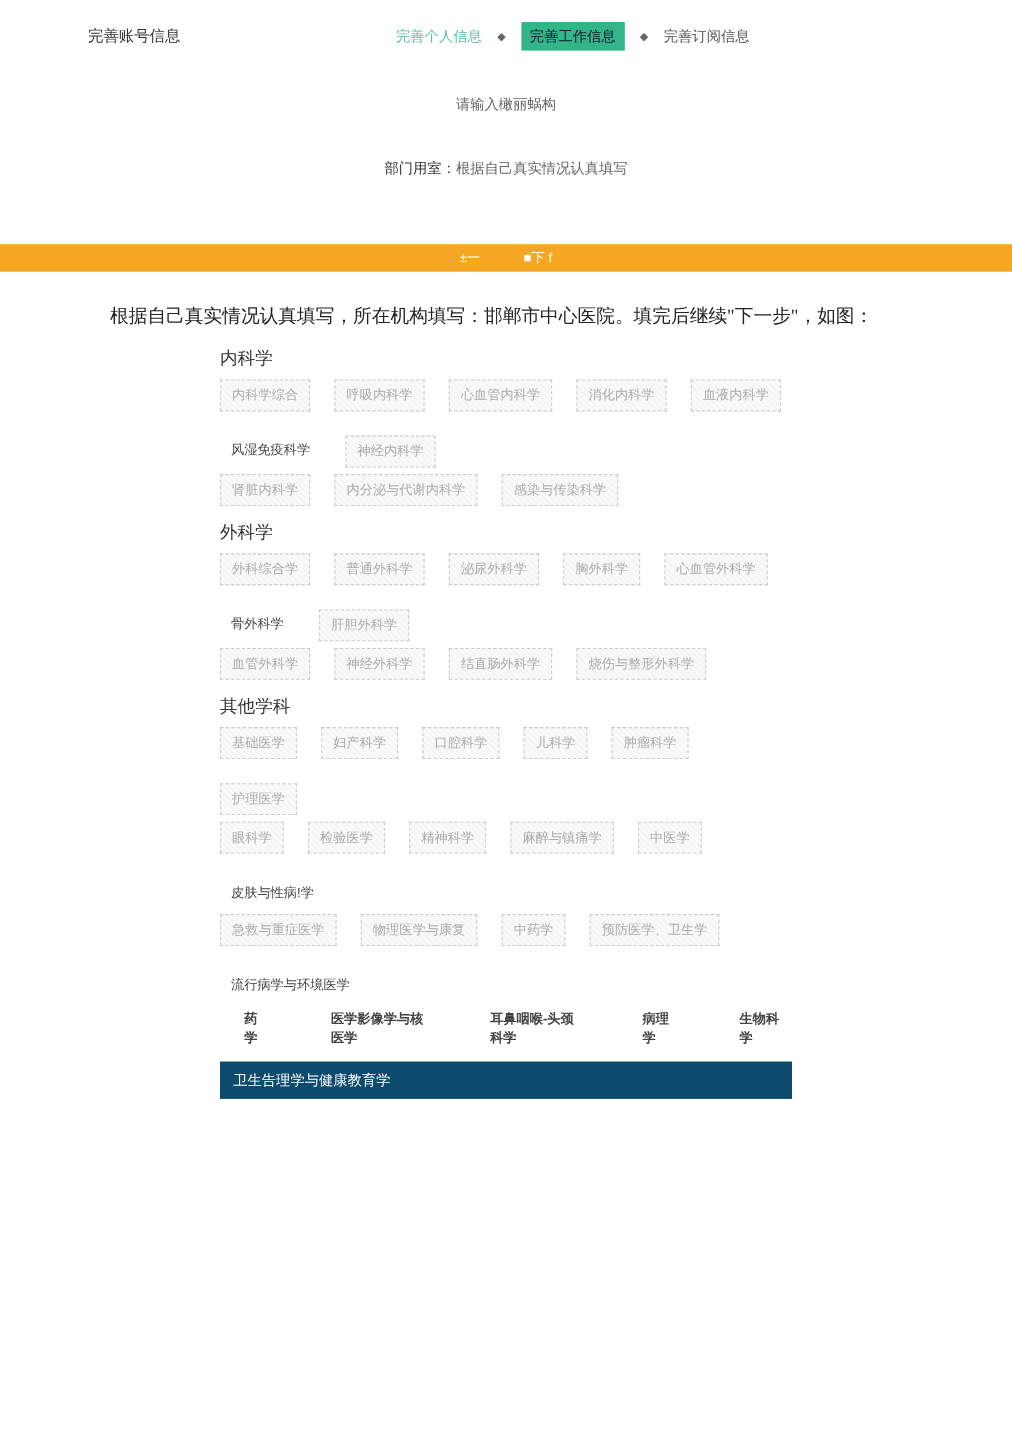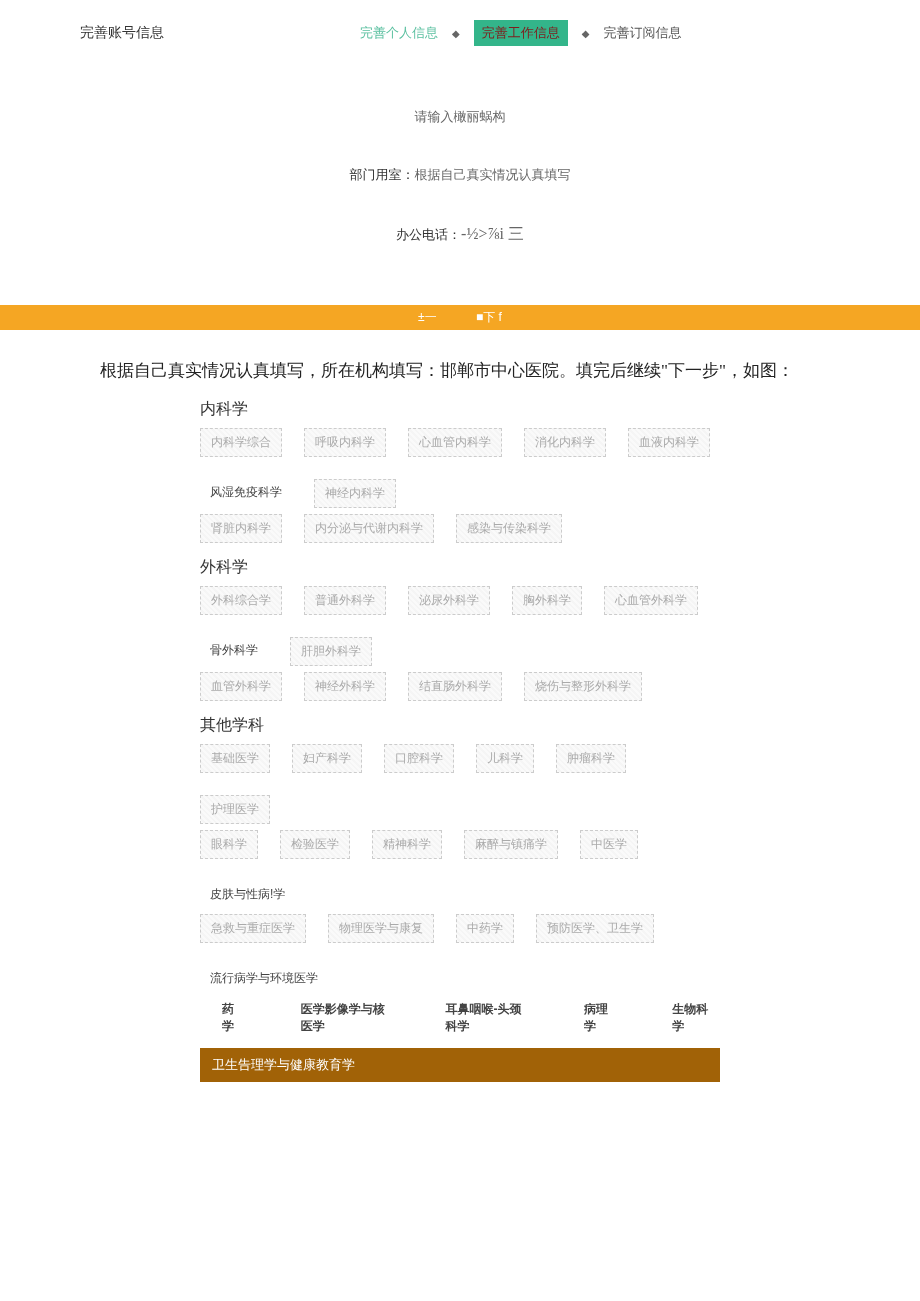--- a/index.html
+++ b/index.html
@@ -1,23 +1,23 @@
 <!DOCTYPE html>
 <html><head>
   <meta charset="utf-8">
   <style>
     * { margin: 0; padding: 0; box-sizing: border-box; }
     body { font-family: "Microsoft YaHei", sans-serif; background: #fff; width: 920px; }
     
     .header-section { padding: 20px 80px 10px; }
-    .header-row { display: flex; align-items: center; margin-bottom: 42px; }
+    .header-row { display: flex; align-items: center; margin-bottom: 20px; }
     .header-title { font-size: 14px; color: #333; width: 280px; }
     .steps { display: flex; align-items: center; gap: 14px; font-size: 13px; }
     .step-inactive { color: #5bc0a0; }
-    .step-active { background: #33b58a; color: #7f1d1d; padding: 4px 8px; }
+    .step-active { background: #33b58a; color: #0f172a; padding: 4px 8px; }
     .step-normal { color: #555; }
     .diamond { color: #666; font-size: 10px; }
     
     .form-section { padding: 10px 0 20px; }
     .form-row { text-align: center; margin-bottom: 40px; font-size: 13px; color: #666; }
     .form-row .label { color: #333; }
     .phone-val { font-family: serif; font-size: 16px; }
     
     .orange-bar { background: #f5a623; color: #fff; text-align: center; padding: 4px 0; font-size: 12px; }
     .orange-bar span { margin: 0 18px; }
@@ -37,21 +37,21 @@
       background: repeating-linear-gradient(45deg, #fafafa, #fafafa 2px, #f5f5f5 2px, #f5f5f5 4px);
     }
     .tag-plain { 
       display: inline-block; 
       padding: 5px 10px; 
       font-size: 12px; 
       color: #444; 
       background: #fff;
     }
     .plain-row { display: flex; gap: 40px; margin-top: 4px; padding-left: 12px; font-weight: bold; }
-    .green-bar { background: #a16207; color: #fff; padding: 8px 12px; font-size: 13px; margin-top: 8px; }
+    .green-bar { background: #0c4a6e; color: #fff; padding: 8px 12px; font-size: 13px; margin-top: 8px; }
   </style>
 </head>
 <body>
 
 <div class="header-section">
   <div class="header-row">
     <div class="header-title">完善账号信息</div>
     <div class="steps">
       <span class="step-inactive">完善个人信息</span>
       <span class="diamond">◆</span>
@@ -59,23 +59,20 @@
       <span class="diamond">◆</span>
       <span class="step-normal">完善订阅信息</span>
     </div>
   </div>
 </div>
 
 <div class="form-section">
   <div class="form-row">请输入橄丽蜗构</div>
   <div class="form-row">
     <span class="label">部门用室：</span><span>根据自己真实情况认真填写</span>
-  </div>
-  <div class="form-row">
-    <span class="label">办公电话：</span><span class="phone-val">-½&gt;⅞i 三</span>
   </div>
 </div>
 
 <div class="orange-bar">
   <span>±一</span>
   <span>■下 f</span>
 </div>
 
 <div class="instruction">根据自己真实情况认真填写，所在机构填写：邯郸市中心医院。填完后继续"下一步"，如图：</div>
 

